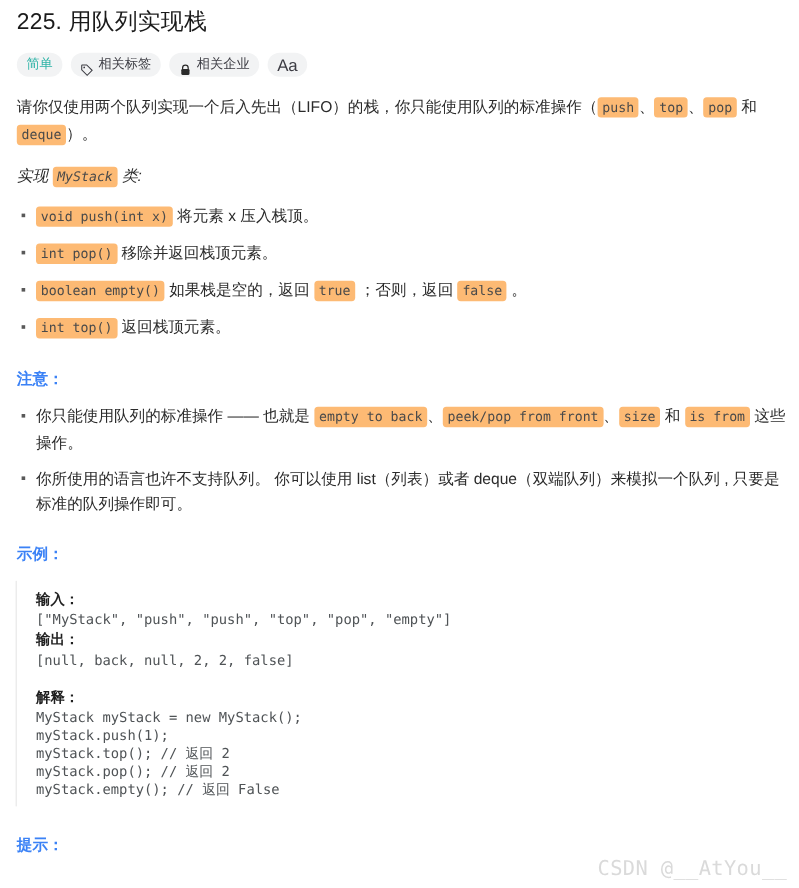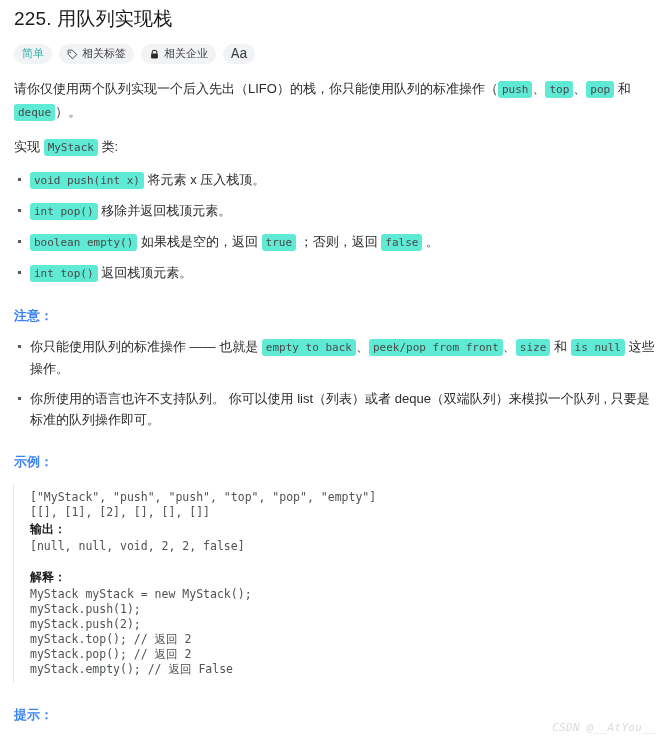--- a/index.html
+++ b/index.html
@@ -32,31 +32,30 @@
   
   .meta-row {
     display: flex;
     align-items: center;
     gap: 7px;
     margin: 12px 0 0 6px;
     height: 20px;
   }
   .badge {
     display: inline-flex;
-    align-items: center;
+    align-items: flex-end;
     gap: 4px;
     height: 20px;
     padding: 0 8px;
     border-radius: 10px;
     background: #f2f3f4;
     font-size: 11px;
     line-height: 20px;
     color: #3c3c43;
     white-space: nowrap;
-    font-family: Liberation Mono, monospace;
   }
   .badge.difficulty {
     color: #2db3a6;
     font-weight: normal;
   }
   .badge .bicon {
     display: inline-flex;
     align-items: center;
     justify-content: center;
     width: 11px;
@@ -68,26 +67,26 @@
     color: #3c3c43;
     padding: 0 8px;
   }
   
   .para {
     font-size: 13px;
     line-height: 22px;
     color: #2b2b2b;
     margin: 14px 0 0 6px;
   }
-  .para.tight { margin-top: 12px; }
+  .para.tight { margin-top: 12px; font-style: italic; }
 
   code.chip {
     font-family: "DejaVu Sans Mono", "Liberation Mono", monospace;
     font-size: 11px;
-    background: #5eead4;
+    background: #fdba74;
     color: #4a4a4a;
     border-radius: 3px;
     padding: 2px 4px;
     white-space: nowrap;
   }
 
   ul.bullets {
     list-style: none;
     margin: 10px 0 0 0;
     padding: 0;
@@ -138,26 +137,25 @@
     color: #4f5356;
     white-space: pre;
   }
   .ex-gap { height: 14px; }
 
   
   .watermark {
     position: absolute;
     right: 10px;
     bottom: 6px;
-    font-size: 11px;
+    font-size: 17px;
     color: #dadada;
     letter-spacing: 0.3px;
     font-family: "DejaVu Sans Mono", "Liberation Mono", monospace;
     user-select: none;
-    font-style: italic;
   }
 </style>
 </head>
 <body>
 
 <div class="page">
 
   <div class="title">225. 用队列实现栈</div>
 
   <div class="meta-row">
@@ -210,38 +208,37 @@
       <code class="chip">boolean empty()</code><span> 如果栈是空的，返回 </span><code class="chip">true</code><span> ；否则，返回 </span><code class="chip">false</code><span> 。</span>
     </li>
     <li>
       <code class="chip">int top()</code><span> 返回栈顶元素。</span>
     </li>
   </ul>
 
   <div class="section-head">注意：</div>
   <ul class="bullets">
     <li>
-      <span>你只能使用队列的标准操作 —— 也就是 </span><code class="chip">empty to back</code><span>、</span><code class="chip">peek/pop from front</code><span>、</span><code class="chip">size</code><span> 和 </span><code class="chip">is null</code><span> 这些操作。</span>
+      <span>你只能使用队列的标准操作 —— 也就是 </span><code class="chip">empty to back</code><span>、</span><code class="chip">peek/pop from front</code><span>、</span><code class="chip">size</code><span> 和 </span><code class="chip">is from</code><span> 这些操作。</span>
     </li>
     <li>
       <span>你所使用的语言也许不支持队列。 你可以使用 list（列表）或者 deque（双端队列）来模拟一个队列 , 只要是标准的队列操作即可。</span>
     </li>
   </ul>
 
   <div class="section-head">示例：</div>
   <div class="example-block">
+    <div class="ex-label">输入：</div>
     <div class="ex-code">["MyStack", "push", "push", "top", "pop", "empty"]</div>
-    <div class="ex-code">[[], [1], [2], [], [], []]</div>
     <div class="ex-label">输出：</div>
-    <div class="ex-code">[null, null, void, 2, 2, false]</div>
+    <div class="ex-code">[null, back, null, 2, 2, false]</div>
     <div class="ex-gap"></div>
     <div class="ex-label">解释：</div>
     <div class="ex-code">MyStack myStack = new MyStack();</div>
     <div class="ex-code">myStack.push(1);</div>
-    <div class="ex-code">myStack.push(2);</div>
     <div class="ex-code">myStack.top(); // 返回 2</div>
     <div class="ex-code">myStack.pop(); // 返回 2</div>
     <div class="ex-code">myStack.empty(); // 返回 False</div>
   </div>
 
   <div class="section-head">提示：</div>
 
 </div>
 
 <div class="watermark">CSDN @__AtYou__</div>

